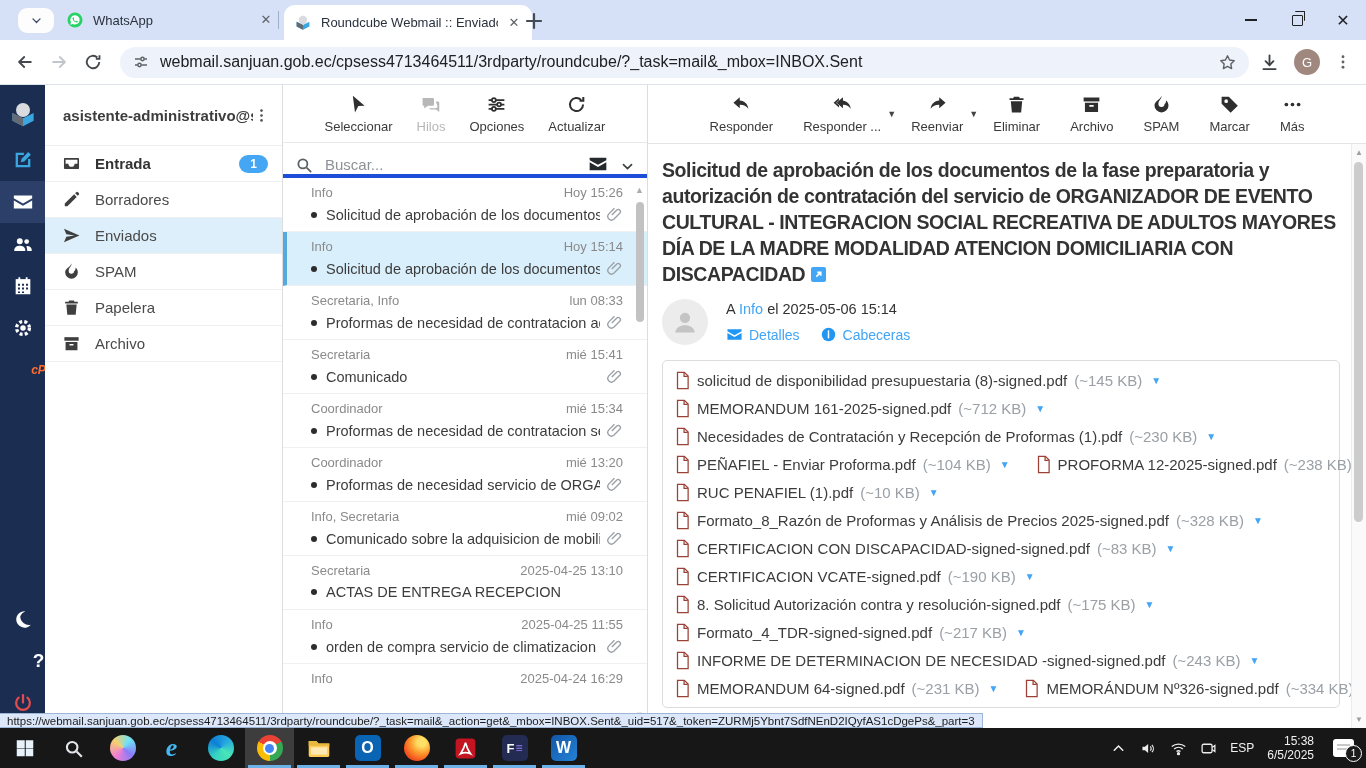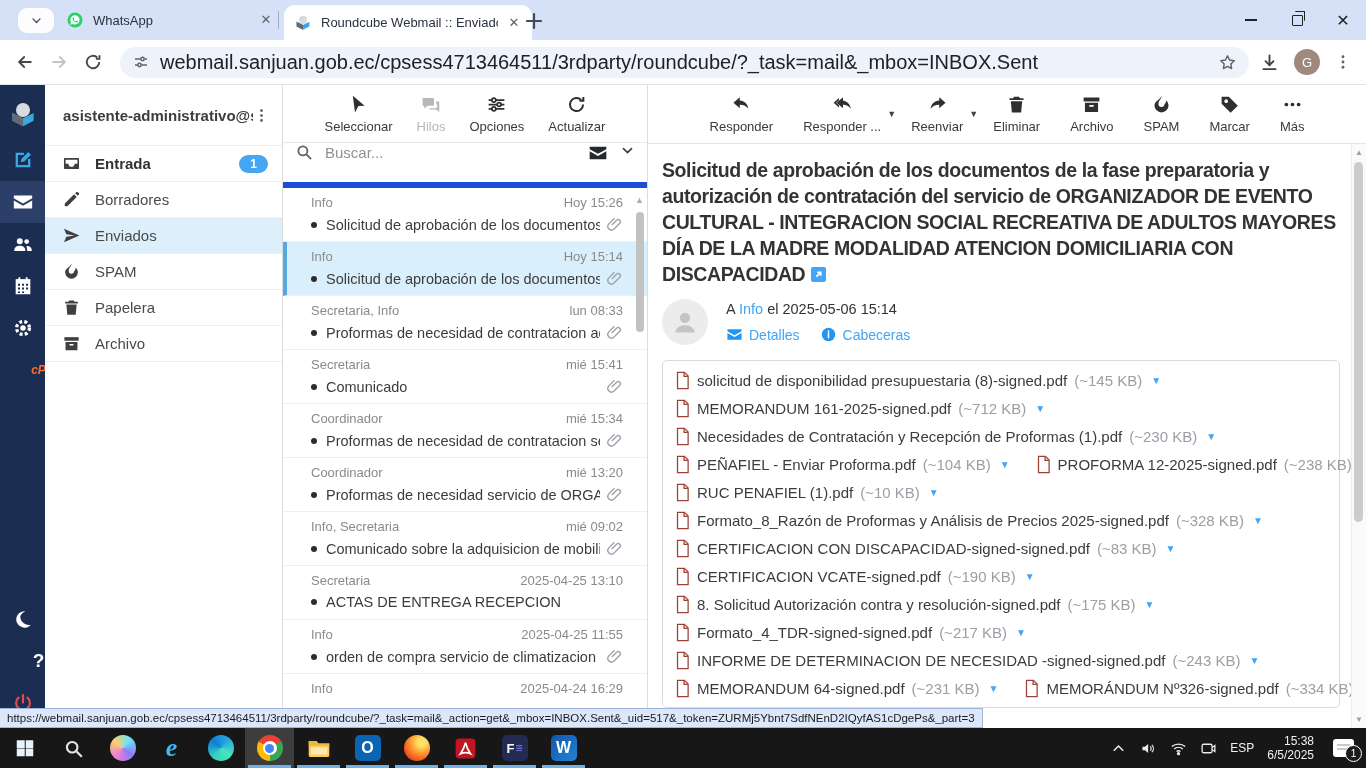--- a/index.html
+++ b/index.html
@@ -32,21 +32,21 @@
 
   
   .btoolbar{position:absolute;top:40px;left:0;right:0;height:45px;background:#fff;
             border-bottom:1px solid #dfe3ea;display:flex;align-items:center;padding:0 8px;box-sizing:border-box;}
   .navbtn{width:34px;height:34px;display:flex;align-items:center;justify-content:center;color:#45484d;}
   .navbtn .icon{width:20px;height:20px;}
   .navbtn.disabled{color:#c1c6cd;}
   .omnibox{flex:1;height:31px;margin:0 10px;background:#eef2fa;border-radius:16px;display:flex;
            align-items:center;padding:0 12px;min-width:0;}
   .omnibox .tune{width:18px;height:18px;color:#5f6368;margin-right:10px;flex:none;}
-  .omnibox .url{font-size:20px;color:#202124;white-space:nowrap;overflow:hidden;flex:1;}
+  .omnibox .url{font-size:16px;color:#202124;white-space:nowrap;overflow:hidden;flex:1;}
   .omnibox .star{width:19px;height:19px;color:#5f6368;flex:none;margin-left:10px;}
   .tb-right{display:flex;align-items:center;gap:14px;padding-right:6px;}
   .dl{width:21px;height:21px;color:#3c4043;}
   .avatar-g{width:26px;height:26px;border-radius:50%;background:#a1887f;color:#fff;font-size:13px;
             display:flex;align-items:center;justify-content:center;}
   .kebab{width:18px;height:18px;color:#5f6368;}
 
   
   .app{position:absolute;top:85px;left:0;right:0;bottom:40px;display:flex;background:#fff;}
 
@@ -81,22 +81,22 @@
 
   
   .list-col{width:365px;border-right:1px solid #ddd;box-sizing:border-box;position:relative;
             display:flex;flex-direction:column;flex:none;background:#fff;overflow:hidden;}
   .list-toolbar{height:57px;display:flex;align-items:center;justify-content:center;gap:24px;flex:none;}
   .tool{display:flex;flex-direction:column;align-items:center;gap:4px;color:#3a3a3a;font-size:13px;position:relative;}
   .tool .icon{width:21px;height:21px;color:#2f2f2f;}
   .tool.disabled{color:#b7b7b7;}
   .tool.disabled .icon{color:#b7b7b7;}
   .tool .caret{position:absolute;right:-15px;top:15px;font-size:9px;color:#444;}
-  .search-row{height:46px;border-top:1px solid #e8e8e8;border-bottom:6px solid #1d4ed8;display:flex;
-              align-items:flex-start;padding:0 12px;gap:10px;flex:none;box-sizing:border-box;}
+  .search-row{height:36px;border-top:1px solid #e8e8e8;border-bottom:4px solid #1d4ed8;display:flex;
+              align-items:flex-end;padding:0 12px;gap:10px;flex:none;box-sizing:border-box;}
   .search-row .sicon{width:18px;height:18px;color:#5c6165;flex:none;}
   .search-row input{border:none;outline:none;flex:1;font-size:15px;color:#333;min-width:0;
                     font-family:"Liberation Sans",sans-serif;background:transparent;}
   .search-row input::placeholder{color:#8d9297;}
   .search-row .senv{width:20px;height:20px;color:#24292e;flex:none;}
   .search-row .schev{width:15px;height:15px;color:#3c4043;flex:none;margin-left:2px;}
   .msgs{flex:1;overflow:hidden;position:relative;}
   .msg{height:54px;box-sizing:border-box;padding:7px 24px 0 28px;border-bottom:1px solid #f0f0f0;position:relative;}
   .msg .l1{display:flex;justify-content:space-between;font-size:13px;color:#8a8a8a;}
   .msg .l2{display:flex;align-items:center;margin-top:6px;font-size:14.5px;color:#3c3c3c;}
@@ -131,21 +131,21 @@
   .att{display:flex;align-items:center;gap:7px;font-size:15px;color:#3c3c3c;white-space:nowrap;}
   .att .pdfi{width:15px;height:19px;color:#9c4136;flex:none;}
   .att .asize{color:#9aa0a6;}
   .att .acaret{color:#42a5f5;font-size:10px;margin-left:2px;}
   .reader-scroll{position:absolute;top:59px;right:0;bottom:0;width:14px;background:#fafafa;border-left:1px solid #ececec;}
   .rs-up{position:absolute;top:4px;left:3px;font-size:8px;color:#9aa0a6;}
   .rs-thumb{position:absolute;top:18px;left:2px;width:9px;height:360px;background:#cccccc;border-radius:5px;}
   .rs-dn{position:absolute;bottom:4px;left:3px;font-size:8px;color:#9aa0a6;}
 
   
-  .status{position:absolute;left:0;bottom:40px;height:20px;background:#dce8fa;border:1px solid #9db6d8;
+  .status{position:absolute;left:0;bottom:40px;height:15px;background:#dce8fa;border:1px solid #9db6d8;
           border-left:none;display:flex;align-items:center;padding:0 7px;font-size:11.5px;color:#1b1b1b;
           white-space:nowrap;z-index:30;box-sizing:border-box;}
 
   
   .taskbar{position:absolute;left:0;right:0;bottom:0;height:40px;background:#171717;display:flex;align-items:center;z-index:40;}
   .task-apps{display:flex;height:100%;}
   .task-cell{width:49px;height:40px;display:flex;align-items:center;justify-content:center;position:relative;}
   .task-cell.active{background:#3d3d3d;}
   .task-cell.running::after{content:"";position:absolute;left:3px;right:3px;bottom:0;height:3px;background:#6cb2e8;}
   .task-cell .icon{width:24px;height:24px;}

